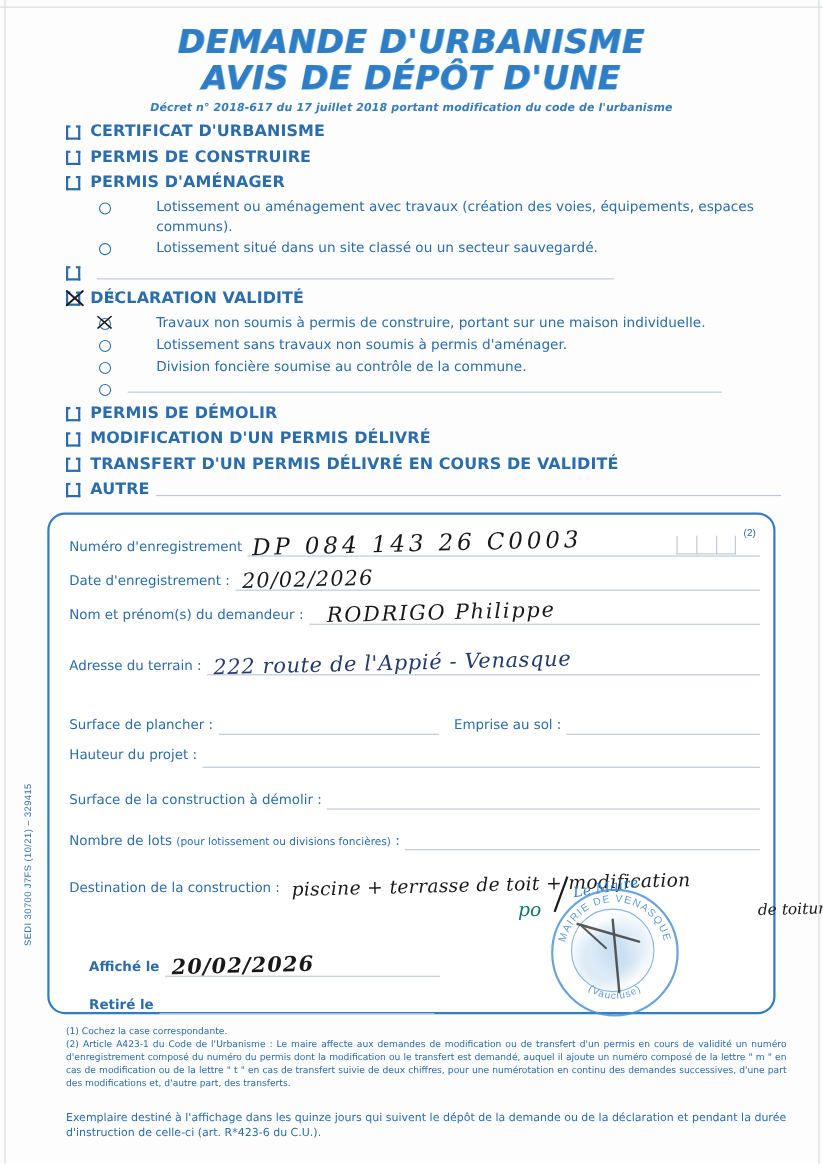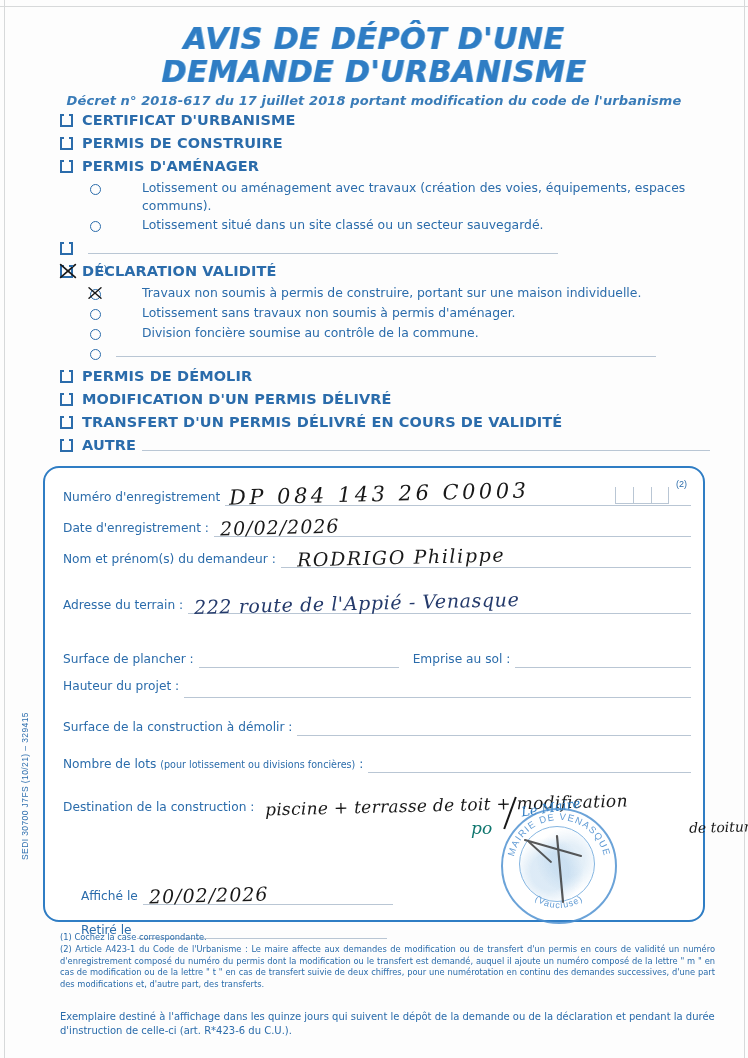--- a/index.html
+++ b/index.html
@@ -62,21 +62,21 @@
     color: #2f7dc4;
     text-shadow:
       0.8px 0 0 #7fb6e0,
       -0.6px 0.4px 0 #9cc8ea;
   }
   #doc-subtitle {
     margin-top: 5px;
     font-family: "DejaVu Sans", sans-serif;
     font-style: italic;
     font-weight: bold;
-    font-size: 13px;
+    font-size: 10px;
     color: #3a7cb8;
     letter-spacing: .1px;
   }
 
   
   #type-list {
     position: absolute;
     left: 60px;
     top: 110px;
     width: 650px;
@@ -319,22 +319,23 @@
     left: 4px; top: 6px;
     width: 104px; height: 104px;
     color: #111;
     opacity: .85;
   }
 
   
   #affiche-block {
     position: absolute;
     left: 18px;
-    top: 399px;
+    top: 382px;
     width: 360px;
+    font-weight: bold;
   }
   #affiche-block .frow { margin-bottom: 10px; }
   #affiche-block .fline { width: 250px; flex: none; }
 
   
   #footnotes {
     position: absolute;
     left: 60px;
     top: 932px;
     width: 655px;
@@ -361,22 +362,22 @@
 
 <div id="scan-page">
   <div class="scan-edge edge-left"></div>
   <div class="scan-edge edge-right"></div>
   <div class="scan-edge edge-top"></div>
 </div>
 
 <div id="side-code">SEDI 30700 J7FS (10/21) – 329415</div>
 
 <div id="title-block">
+  <div class="title-line">DEMANDE D'URBANISME</div>
   <div class="title-line">AVIS DE DÉPÔT D'UNE</div>
-  <div class="title-line">DEMANDE D'URBANISME</div>
   <div id="doc-subtitle">Décret n° 2018-617 du 17 juillet 2018 portant modification du code de l'urbanisme</div>
 </div>
 
 <div id="type-list">
     <div class="main-row">
       <span class="cb"></span>
       <span class="main-label">CERTIFICAT D'URBANISME</span>
     </div>
     <div class="main-row">
       <span class="cb"></span>

